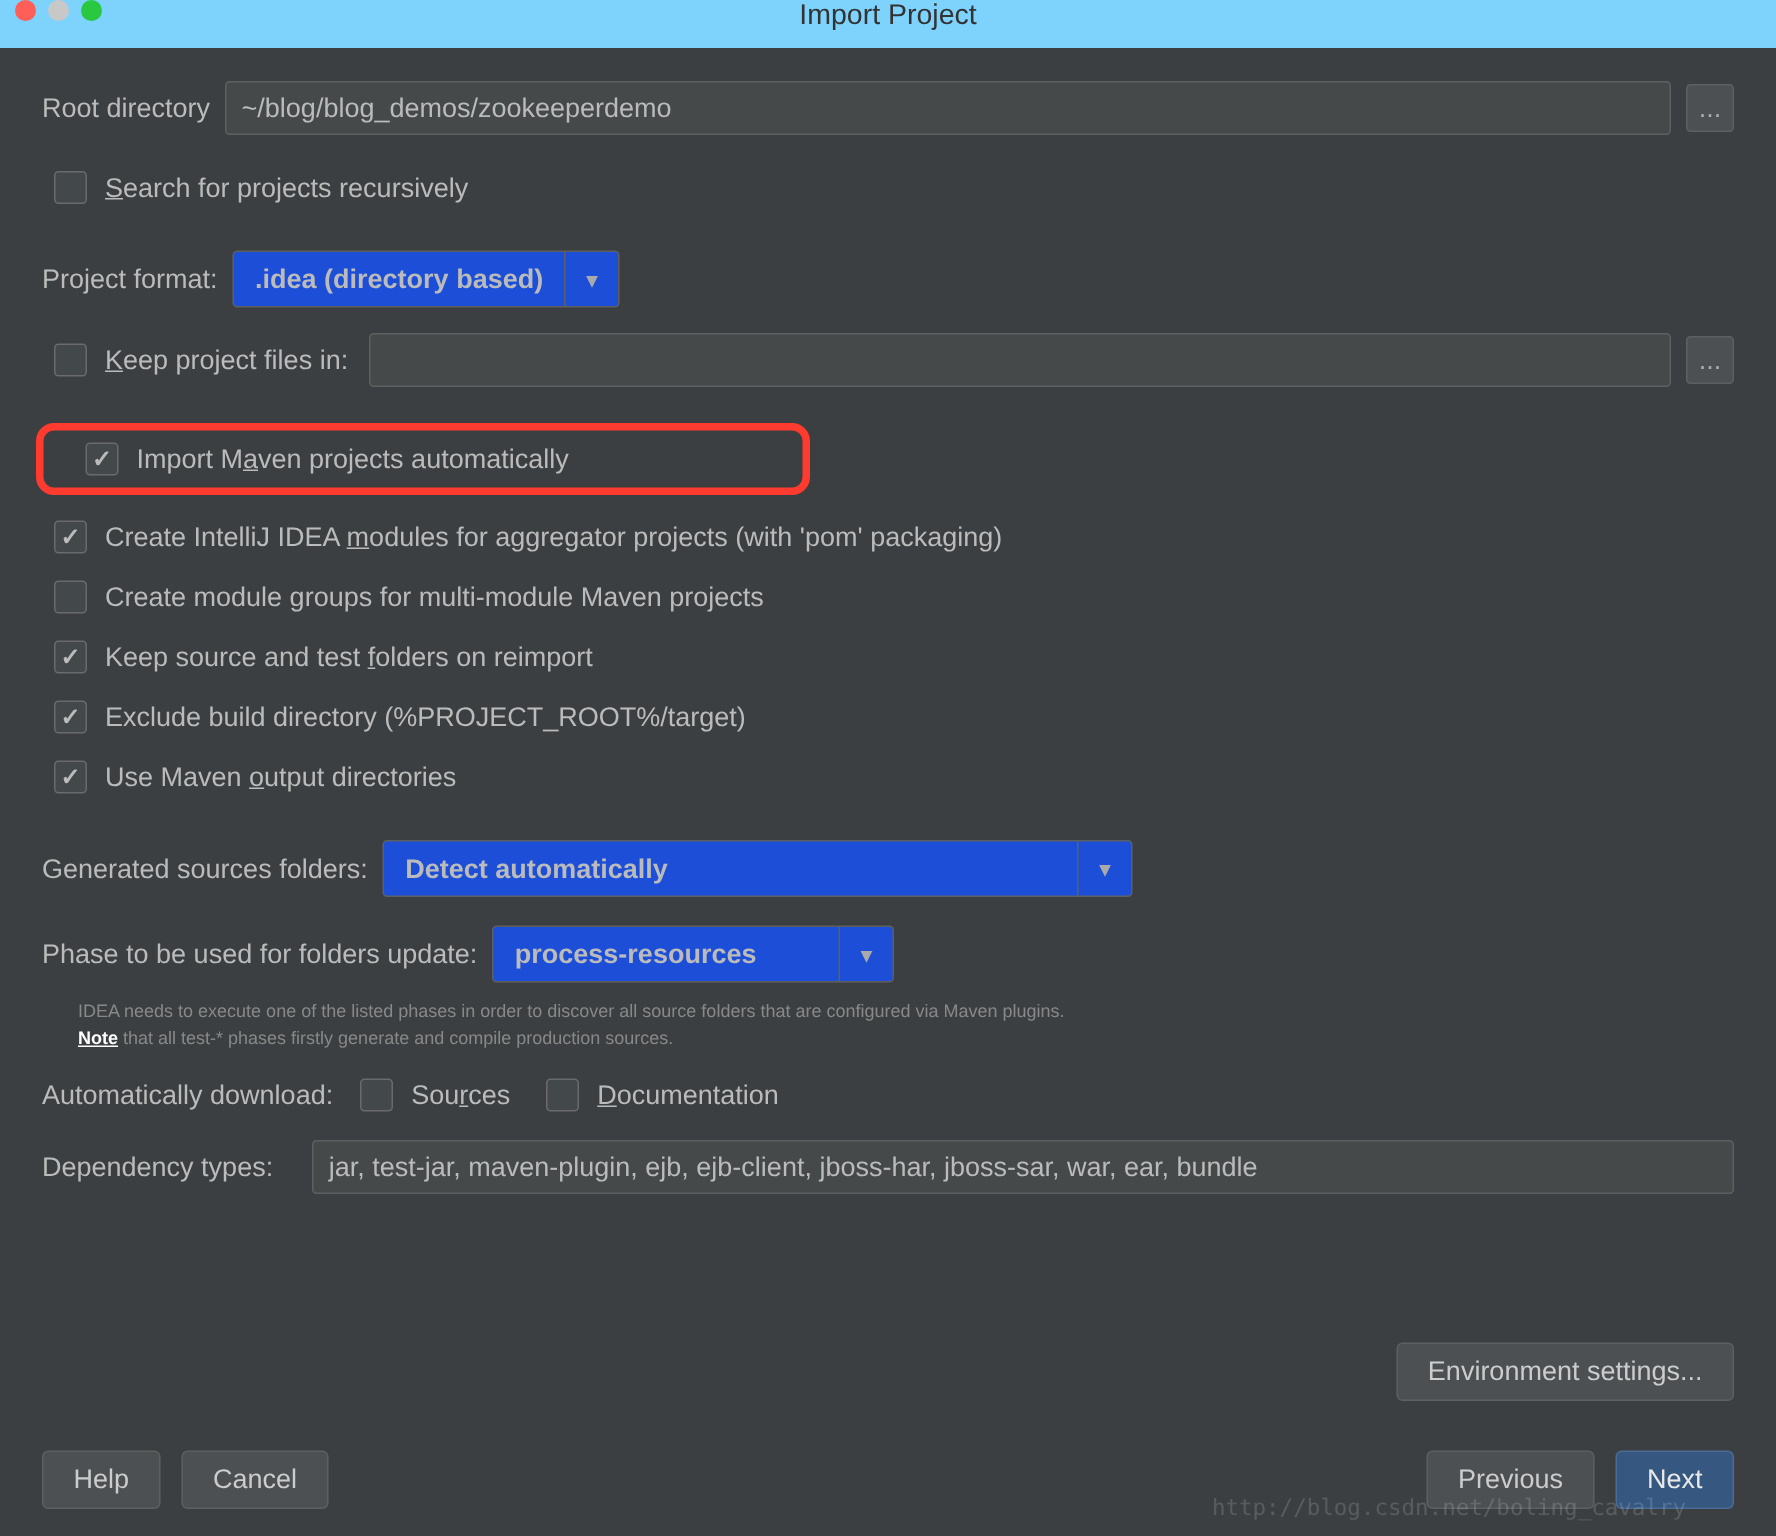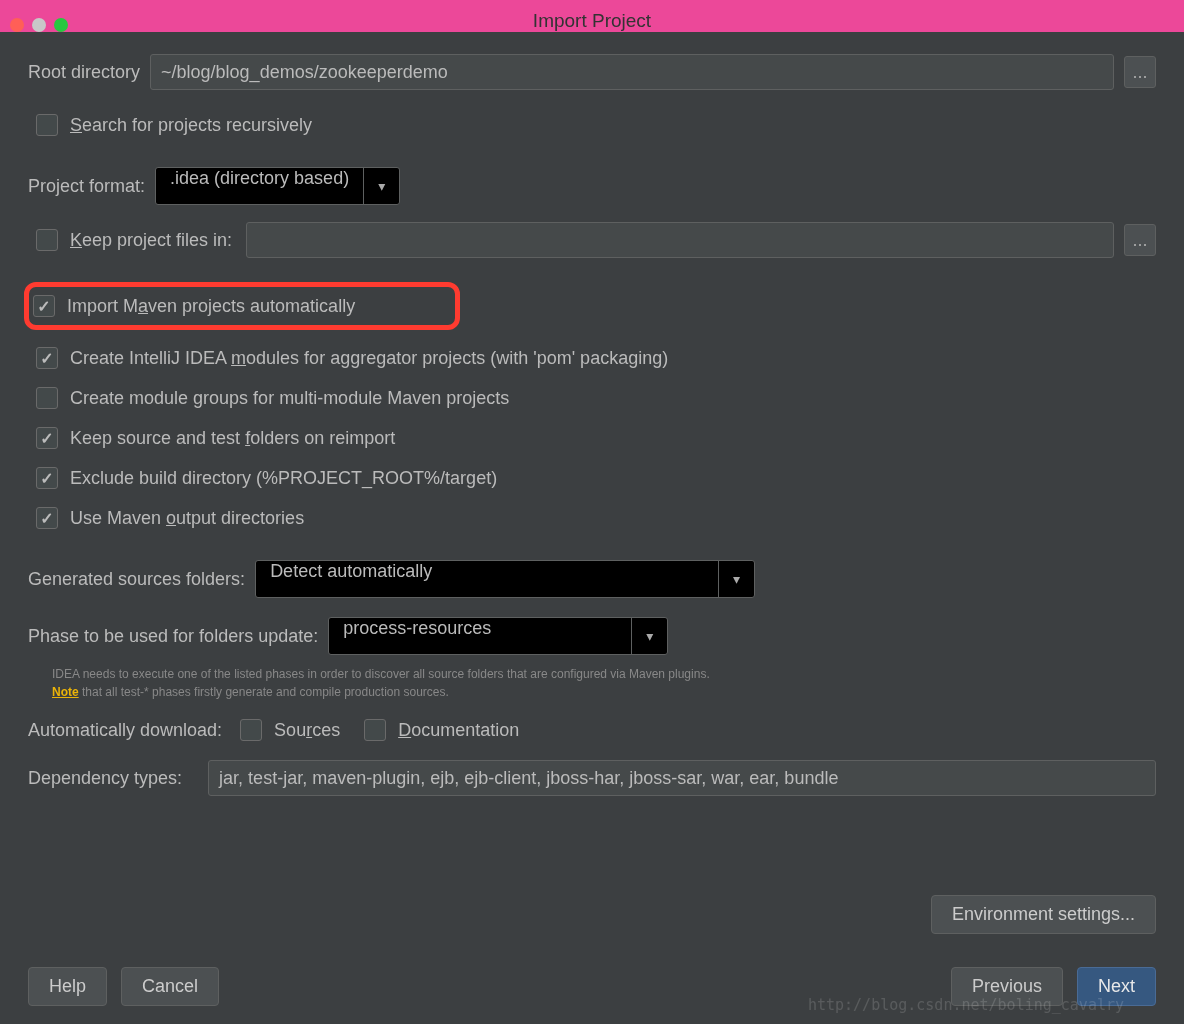--- a/index.html
+++ b/index.html
@@ -8,23 +8,23 @@
       height: 1024px;
       background: #3c3f41;
       font-family: -apple-system, "Helvetica Neue", Arial, sans-serif;
       color: #bbbbbb;
       font-size: 18px;
       overflow: hidden;
       position: relative;
     }
     .titlebar {
       height: 32px;
-      background: #ec4899;
+      background: #7dd3fc;
       display: flex;
-      align-items: flex-end;
+      align-items: flex-start;
       padding: 0 10px;
       position: relative;
     }
     .traffic { display: flex; gap: 8px; }
     .tl { width: 14px; height: 14px; border-radius: 50%; }
     .tl.red { background: #ff5f57; }
     .tl.gray { background: #c8c8c8; }
     .tl.green { background: #28c840; }
     .title {
       position: absolute; left: 0; right: 0; text-align: center;
@@ -50,40 +50,40 @@
       background: #43494a; border: 1px solid #6a6a6a; border-radius: 3px;
       display: inline-flex; align-items: center; justify-content: center;
       flex-shrink: 0;
     }
     .checkbox.checked::after {
       content: "✓"; color: #bbb; font-size: 16px; font-weight: bold;
     }
     .check-row { display: flex; align-items: center; margin: 8px 0 8px 8px; height: 32px; }
     .check-label u { text-decoration: underline; }
     .select {
-      height: 38px; background: #000000;
+      height: 38px; background: #1d4ed8;
       border: 1px solid #5e6060; border-radius: 3px;
-      display: inline-flex; cursor: pointer;
+      display: inline-flex; align-items: center; cursor: pointer; font-weight: bold;
     }
     .select .sel-text { padding: 0 14px; }
     .select .sel-arrow {
       width: 36px; height: 100%; border-left: 1px solid #5e6060;
       display: flex; align-items: center; justify-content: center;
     }
     .select .sel-arrow::after { content: "▾"; color: #aaa; font-size: 14px; }
     .highlight-box {
       border: 5px solid #ff3b30; border-radius: 12px;
-      padding: 8px 4px; margin: 8px 0 4px -4px;
+      padding: 8px 28px; margin: 8px 0 4px -4px;
       display: inline-flex; align-items: center;
-      width: 436px;
+      width: 516px;
     }
     .hint {
       color: #888; font-size: 12px; margin: 10px 0 0 24px; line-height: 1.5;
     }
-    .hint .note { color: #eab308; font-weight: bold; text-decoration: underline; }
+    .hint .note { color: #ffffff; font-weight: bold; text-decoration: underline; }
     .btn {
       background: #4c5052; border: 1px solid #5e6060; border-radius: 4px;
       color: #ccc; padding: 8px 20px; font-size: 18px; cursor: pointer;
     }
     .btn.primary { background: #365880; border-color: #4a6b95; color: #e8e8e8; }
     .footer {
       position: absolute; bottom: 18px; left: 28px; right: 28px;
       display: flex; gap: 14px; align-items: center;
     }
     .footer .spacer { flex: 1; }
@@ -177,21 +177,21 @@
     <span class="label">Generated sources folders:</span>
     <div class="select" style="width:500px; justify-content:space-between;">
       <span class="sel-text">Detect automatically</span>
       <span class="sel-arrow"></span>
     </div>
   </div>
 
   
   <div class="row" style="margin-bottom:4px;">
     <span class="label">Phase to be used for folders update:</span>
-    <div class="select" style="width:340px; justify-content:space-between;">
+    <div class="select" style="width:268px; justify-content:space-between;">
       <span class="sel-text">process-resources</span>
       <span class="sel-arrow"></span>
     </div>
   </div>
   <div class="hint">
     <span>IDEA needs to execute one of the listed phases in order to discover all source folders that are configured via Maven plugins.</span><br>
     <span class="note">Note</span><span> that all test-* phases firstly generate and compile production sources.</span>
   </div>
 
   <div class="section-gap"></div>

